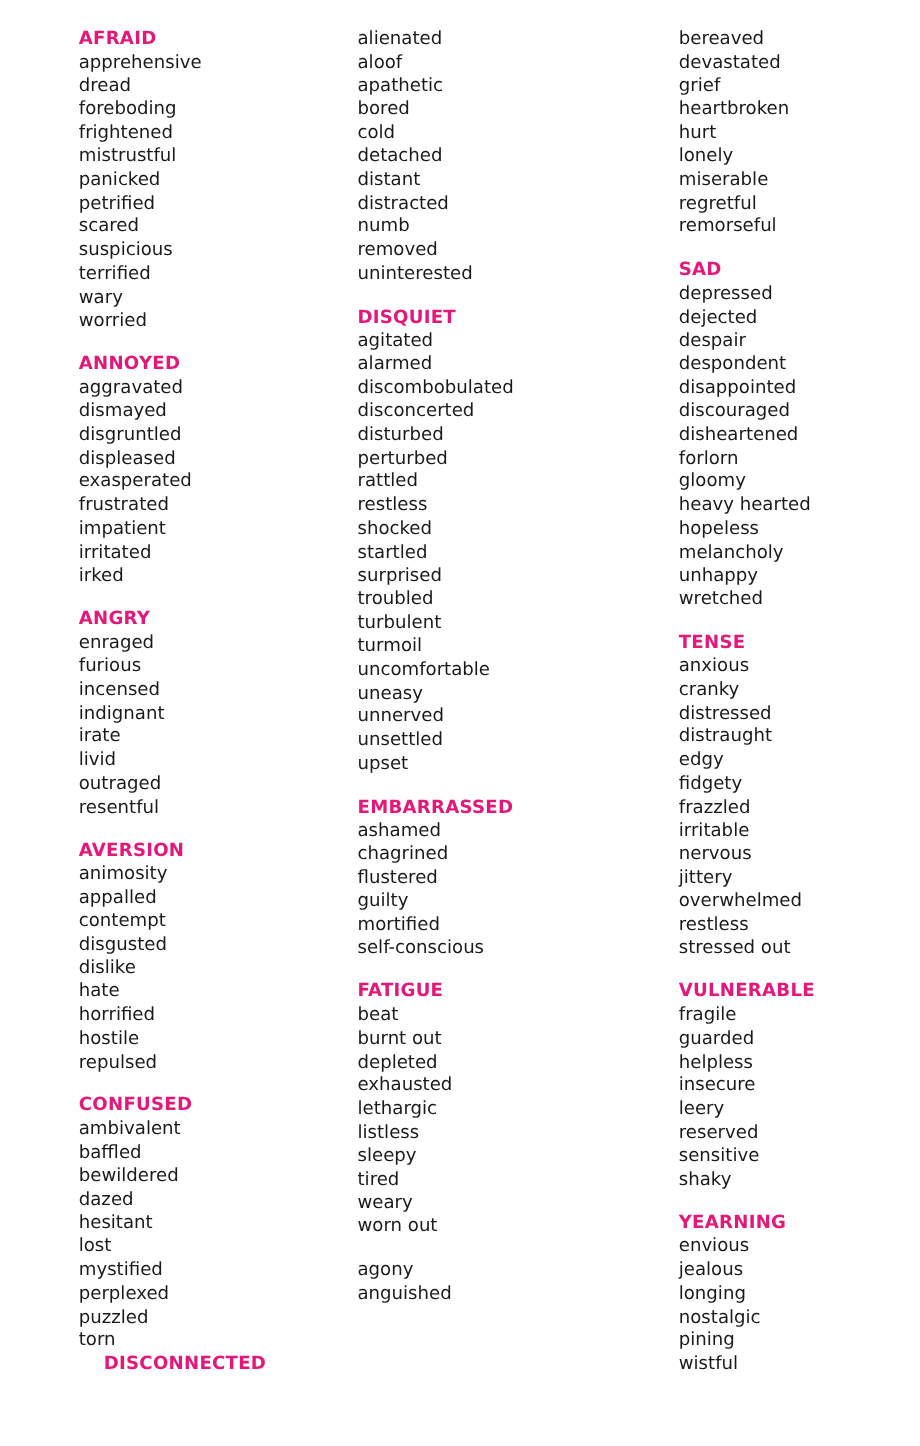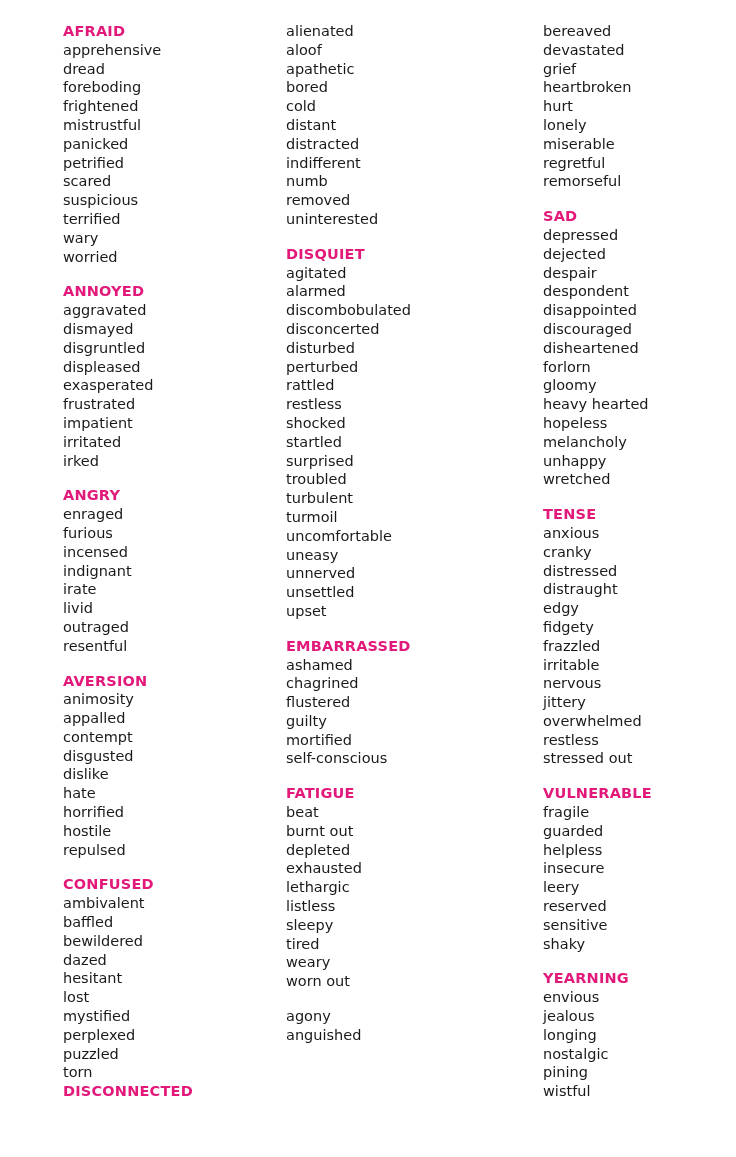--- a/index.html
+++ b/index.html
@@ -31,21 +31,21 @@
     display: flex;
     flex-direction: column;
   }
   .column-1 { width: 243px; padding-left: 63px; box-sizing: border-box; }
   .column-2 { width: 250px; padding-left: 43px; box-sizing: border-box; }
   .column-3 { width: 243px; padding-left: 50px; box-sizing: border-box; }
 
   .group { display: block; }
   .group + .group { margin-top: 16px; }
   .group.no-gap + .group,
-  .group + .group.no-gap { margin-top: 0; }
+  .group + .group.no-gap { margin-top: 0; margin-left: 20px; }
 
   .group-heading {
     font-size: 14.5px;
     font-weight: bold;
     line-height: 18.8px;
     letter-spacing: 0.2px;
     color: #e2187a;
     white-space: nowrap;
   }
   .word {
@@ -129,23 +129,23 @@
           <div class="group-heading">DISCONNECTED</div>
         </div>
       </div>
     <div class="column column-2">
         <div class="group">
           <div class="word">alienated</div>
           <div class="word">aloof</div>
           <div class="word">apathetic</div>
           <div class="word">bored</div>
           <div class="word">cold</div>
+          <div class="word">detached</div>
           <div class="word">distant</div>
           <div class="word">distracted</div>
-          <div class="word">indifferent</div>
           <div class="word">numb</div>
           <div class="word">removed</div>
           <div class="word">uninterested</div>
         </div>
         <div class="group">
           <div class="group-heading">DISQUIET</div>
           <div class="word">agitated</div>
           <div class="word">alarmed</div>
           <div class="word">discombobulated</div>
           <div class="word">disconcerted</div>

